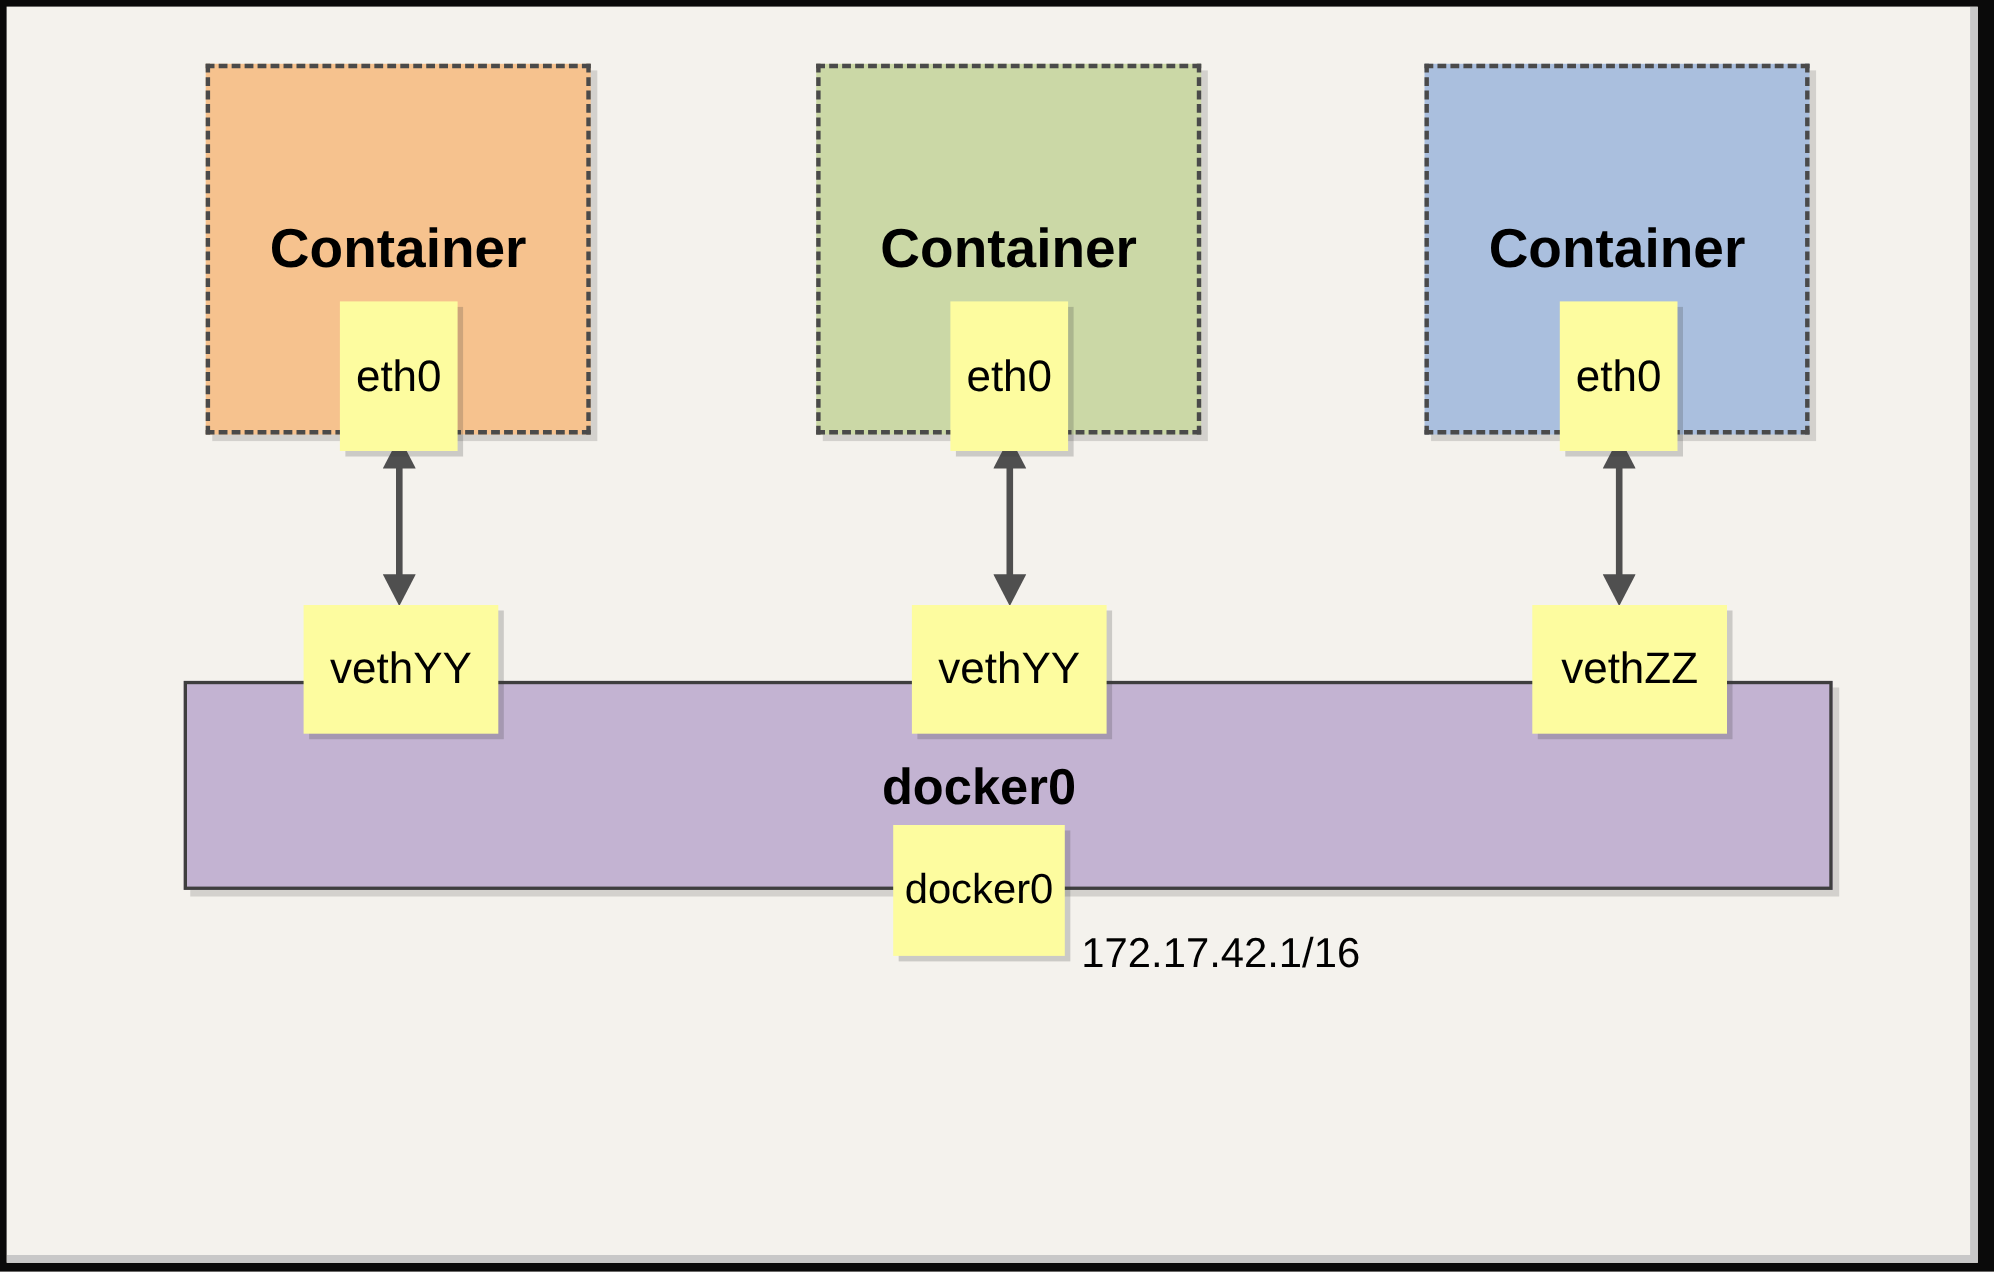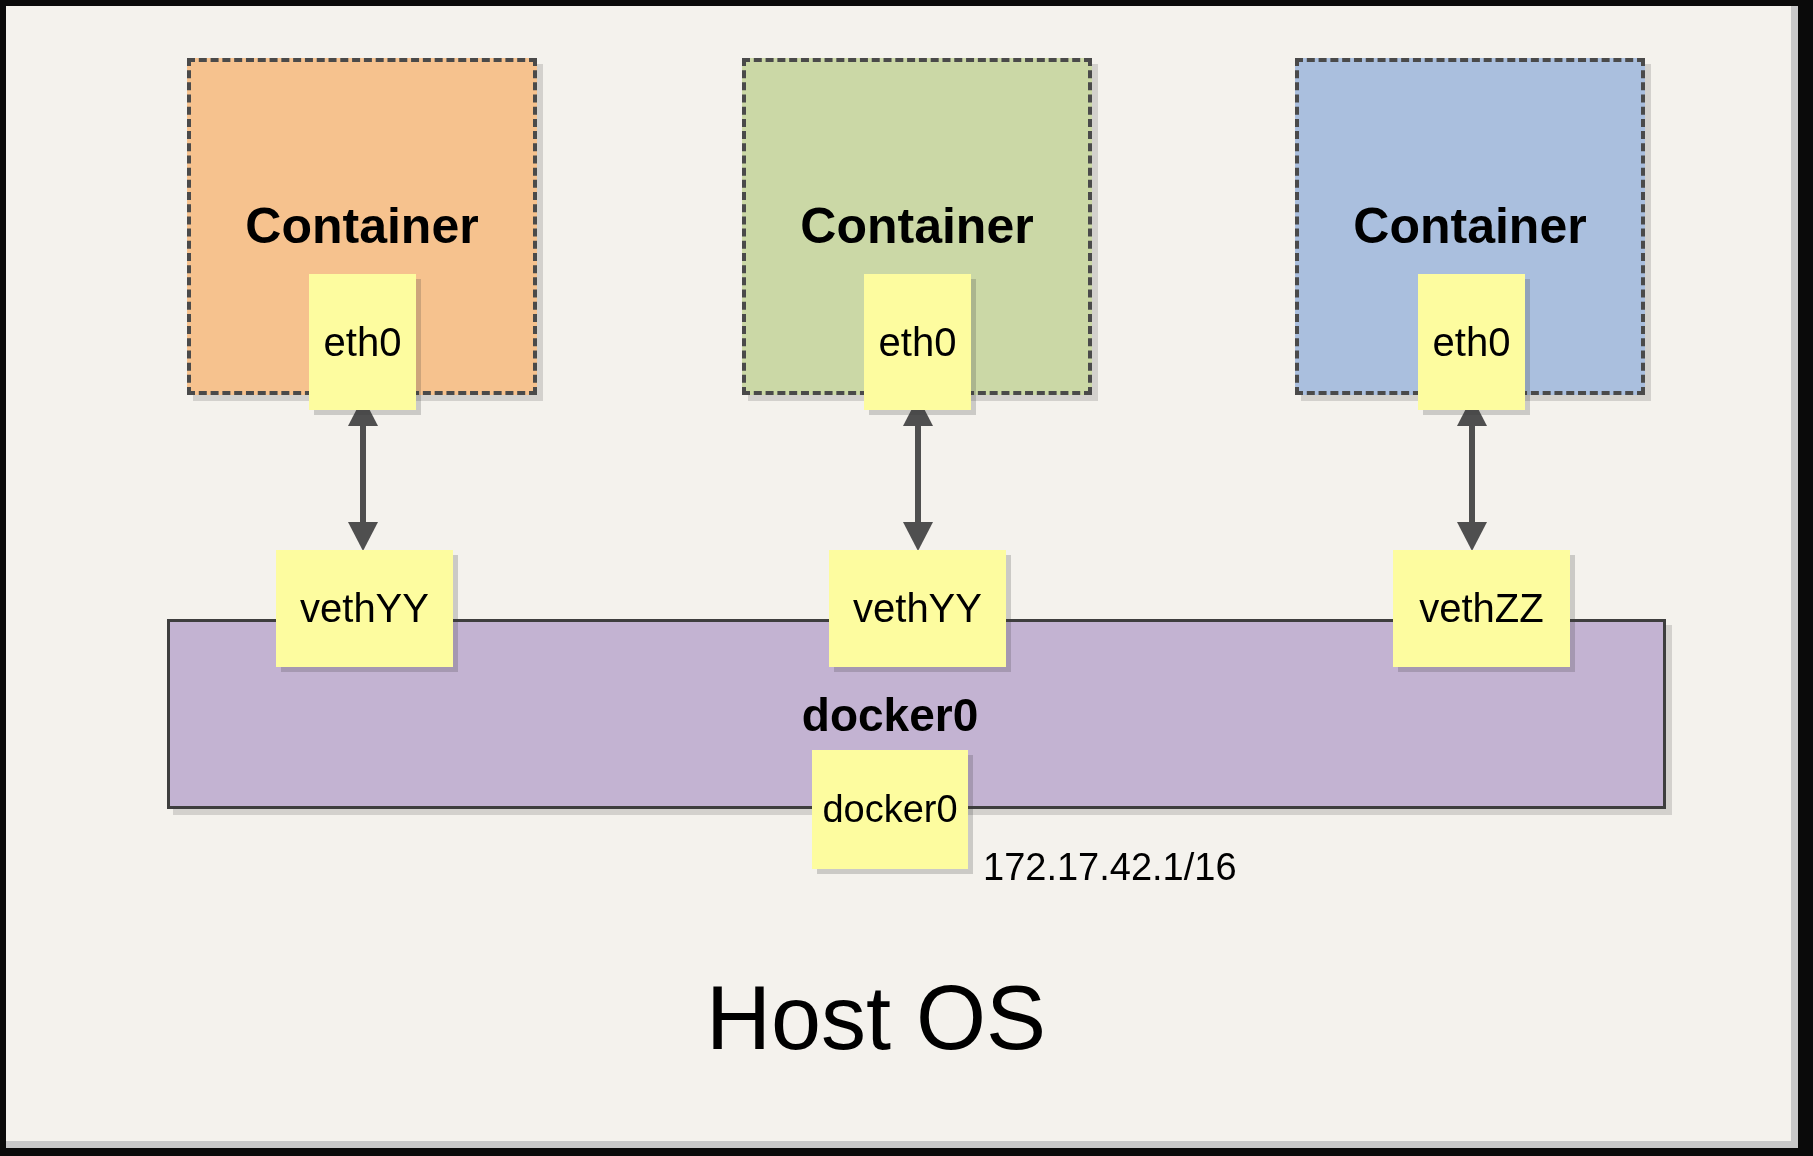--- a/index.html
+++ b/index.html
@@ -144,16 +144,15 @@
       <div class="btitle">docker0</div>
     </div>
 
     <div class="note veth v1">vethYY</div>
     <div class="note veth v2">vethYY</div>
     <div class="note veth v3">vethZZ</div>
 
     <div class="note dif">docker0</div>
     <div class="ip-label">172.17.42.1/16</div>
 
-    <div class="host-label">Host OS</div>
 
   </div>
 </div>
 
 </body></html>

